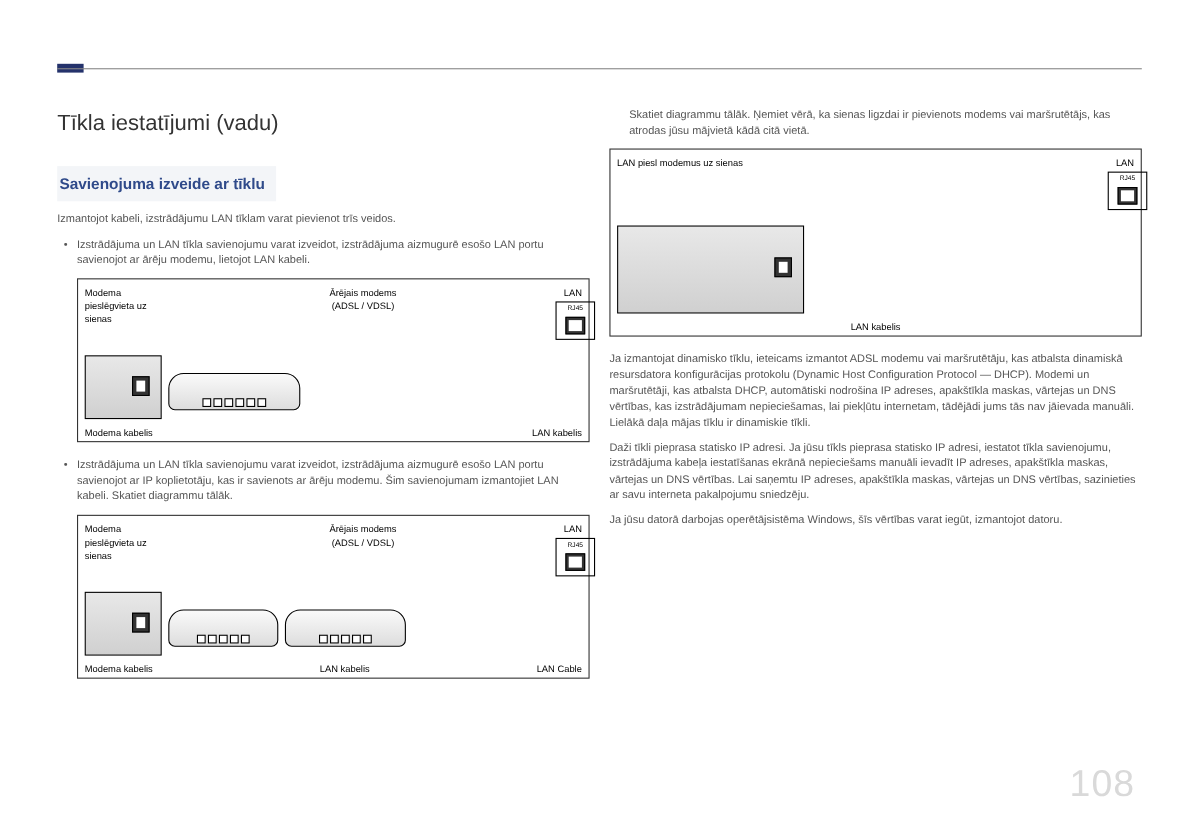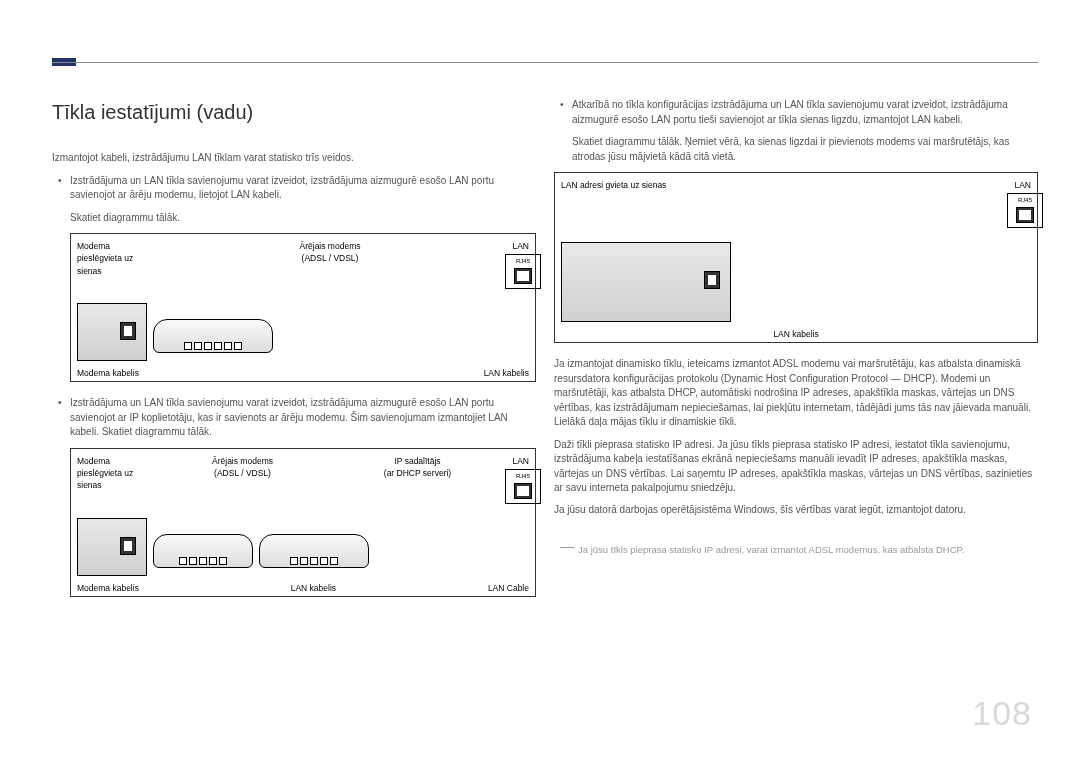--- a/index.html
+++ b/index.html
@@ -176,26 +176,26 @@
 </head>
 <body>
 
 <div class="header-highlight"></div>
 <div class="header-rule"></div>
 
 <div class="content">
 
   <div class="col">
     <h1>Tīkla iestatījumi (vadu)</h1>
-    <p class="intro">Izmantojot kabeli, izstrādājumu LAN tīklam varat statisko trīs veidos.</p>
+    <h2>Savienojuma izveide ar tīklu</h2>
+    <p class="intro">Izmantojot kabeli, izstrādājumu LAN tīklam varat pievienot trīs veidos.</p>
 
     <ul>
       <li>Izstrādājuma un LAN tīkla savienojumu varat izveidot, izstrādājuma aizmugurē esošo LAN portu savienojot ar ārēju modemu, lietojot LAN kabeli.</li>
     </ul>
-    <p class="sub">Skatiet diagrammu tālāk.</p>
 
     
     <div class="diagram-box">
       <div class="lbl-above">
         <span style="width:78px">Modema pieslēgvieta uz sienas</span>
         <span style="flex:1;text-align:center">
           <span>Ārējais modems</span><br>
           <span>(ADSL / VDSL)</span>
         </span>
         <span class="lan-jack">
@@ -232,24 +232,20 @@
     </ul>
 
     
     <div class="diagram-box">
       <div class="lbl-above">
         <span style="width:78px">Modema pieslēgvieta uz sienas</span>
         <span style="flex:1;text-align:center">
           <span>Ārējais modems</span><br>
           <span>(ADSL / VDSL)</span>
         </span>
-        <span style="flex:1;text-align:center">
-          <span>IP sadalītājs</span><br>
-          <span>(ar DHCP serveri)</span>
-        </span>
         <span class="lan-jack">
           <div class="lan-label-top">LAN</div>
           <div class="rj45box">
             <div class="tiny">RJ45</div>
             <div class="rj45port"></div>
           </div>
         </span>
       </div>
       <div class="diag-row">
         <div class="wall">
@@ -276,28 +272,25 @@
       </div>
       <div class="cable-labels">
         <span>Modema kabelis</span>
         <span>LAN kabelis</span>
         <span>LAN Cable</span>
       </div>
     </div>
   </div>
 
   <div class="col">
-    <ul>
-      <li>Atkarībā no tīkla konfigurācijas izstrādājuma un LAN tīkla savienojumu varat izveidot, izstrādājuma aizmugurē esošo LAN portu tieši savienojot ar tīkla sienas ligzdu, izmantojot LAN kabeli.</li>
-    </ul>
     <p class="sub">Skatiet diagrammu tālāk. Ņemiet vērā, ka sienas ligzdai ir pievienots modems vai maršrutētājs, kas atrodas jūsu mājvietā kādā citā vietā.</p>
 
     <div class="diagram-box diag3" style="margin-left:0">
       <div class="lbl-above">
-        <span style="width:180px">LAN adresi gvieta uz sienas</span>
+        <span style="width:180px">LAN piesl modemus uz sienas</span>
         <span class="spacer"></span>
         <span class="lan-jack">
           <div class="lan-label-top">LAN</div>
           <div class="rj45box">
             <div class="tiny">RJ45</div>
             <div class="rj45port"></div>
           </div>
         </span>
       </div>
       <div class="diag-row">
@@ -307,18 +300,17 @@
       </div>
       <div class="cable-labels" style="justify-content:center">
         <span>LAN kabelis</span>
       </div>
     </div>
 
     <p style="margin-bottom:8px">Ja izmantojat dinamisko tīklu, ieteicams izmantot ADSL modemu vai maršrutētāju, kas atbalsta dinamiskā resursdatora konfigurācijas protokolu (Dynamic Host Configuration Protocol — DHCP). Modemi un maršrutētāji, kas atbalsta DHCP, automātiski nodrošina IP adreses, apakštīkla maskas, vārtejas un DNS vērtības, kas izstrādājumam nepieciešamas, lai piekļūtu internetam, tādējādi jums tās nav jāievada manuāli. Lielākā daļa mājas tīklu ir dinamiskie tīkli.</p>
     <p style="margin-bottom:7px">Daži tīkli pieprasa statisko IP adresi. Ja jūsu tīkls pieprasa statisko IP adresi, iestatot tīkla savienojumu, izstrādājuma kabeļa iestatīšanas ekrānā nepieciešams manuāli ievadīt IP adreses, apakštīkla maskas, vārtejas un DNS vērtības. Lai saņemtu IP adreses, apakštīkla maskas, vārtejas un DNS vērtības, sazinieties ar savu interneta pakalpojumu sniedzēju.</p>
     <p style="margin-bottom:21px">Ja jūsu datorā darbojas operētājsistēma Windows, šīs vērtības varat iegūt, izmantojot datoru.</p>
 
-    <p class="note"><span class="dash">―</span><span>Ja jūsu tīkls pieprasa statisko IP adresi, varat izmantot ADSL modemus, kas atbalsta DHCP.</span></p>
   </div>
 
 </div>
 
 <div class="pagenum">108</div>
 
 </body></html>

